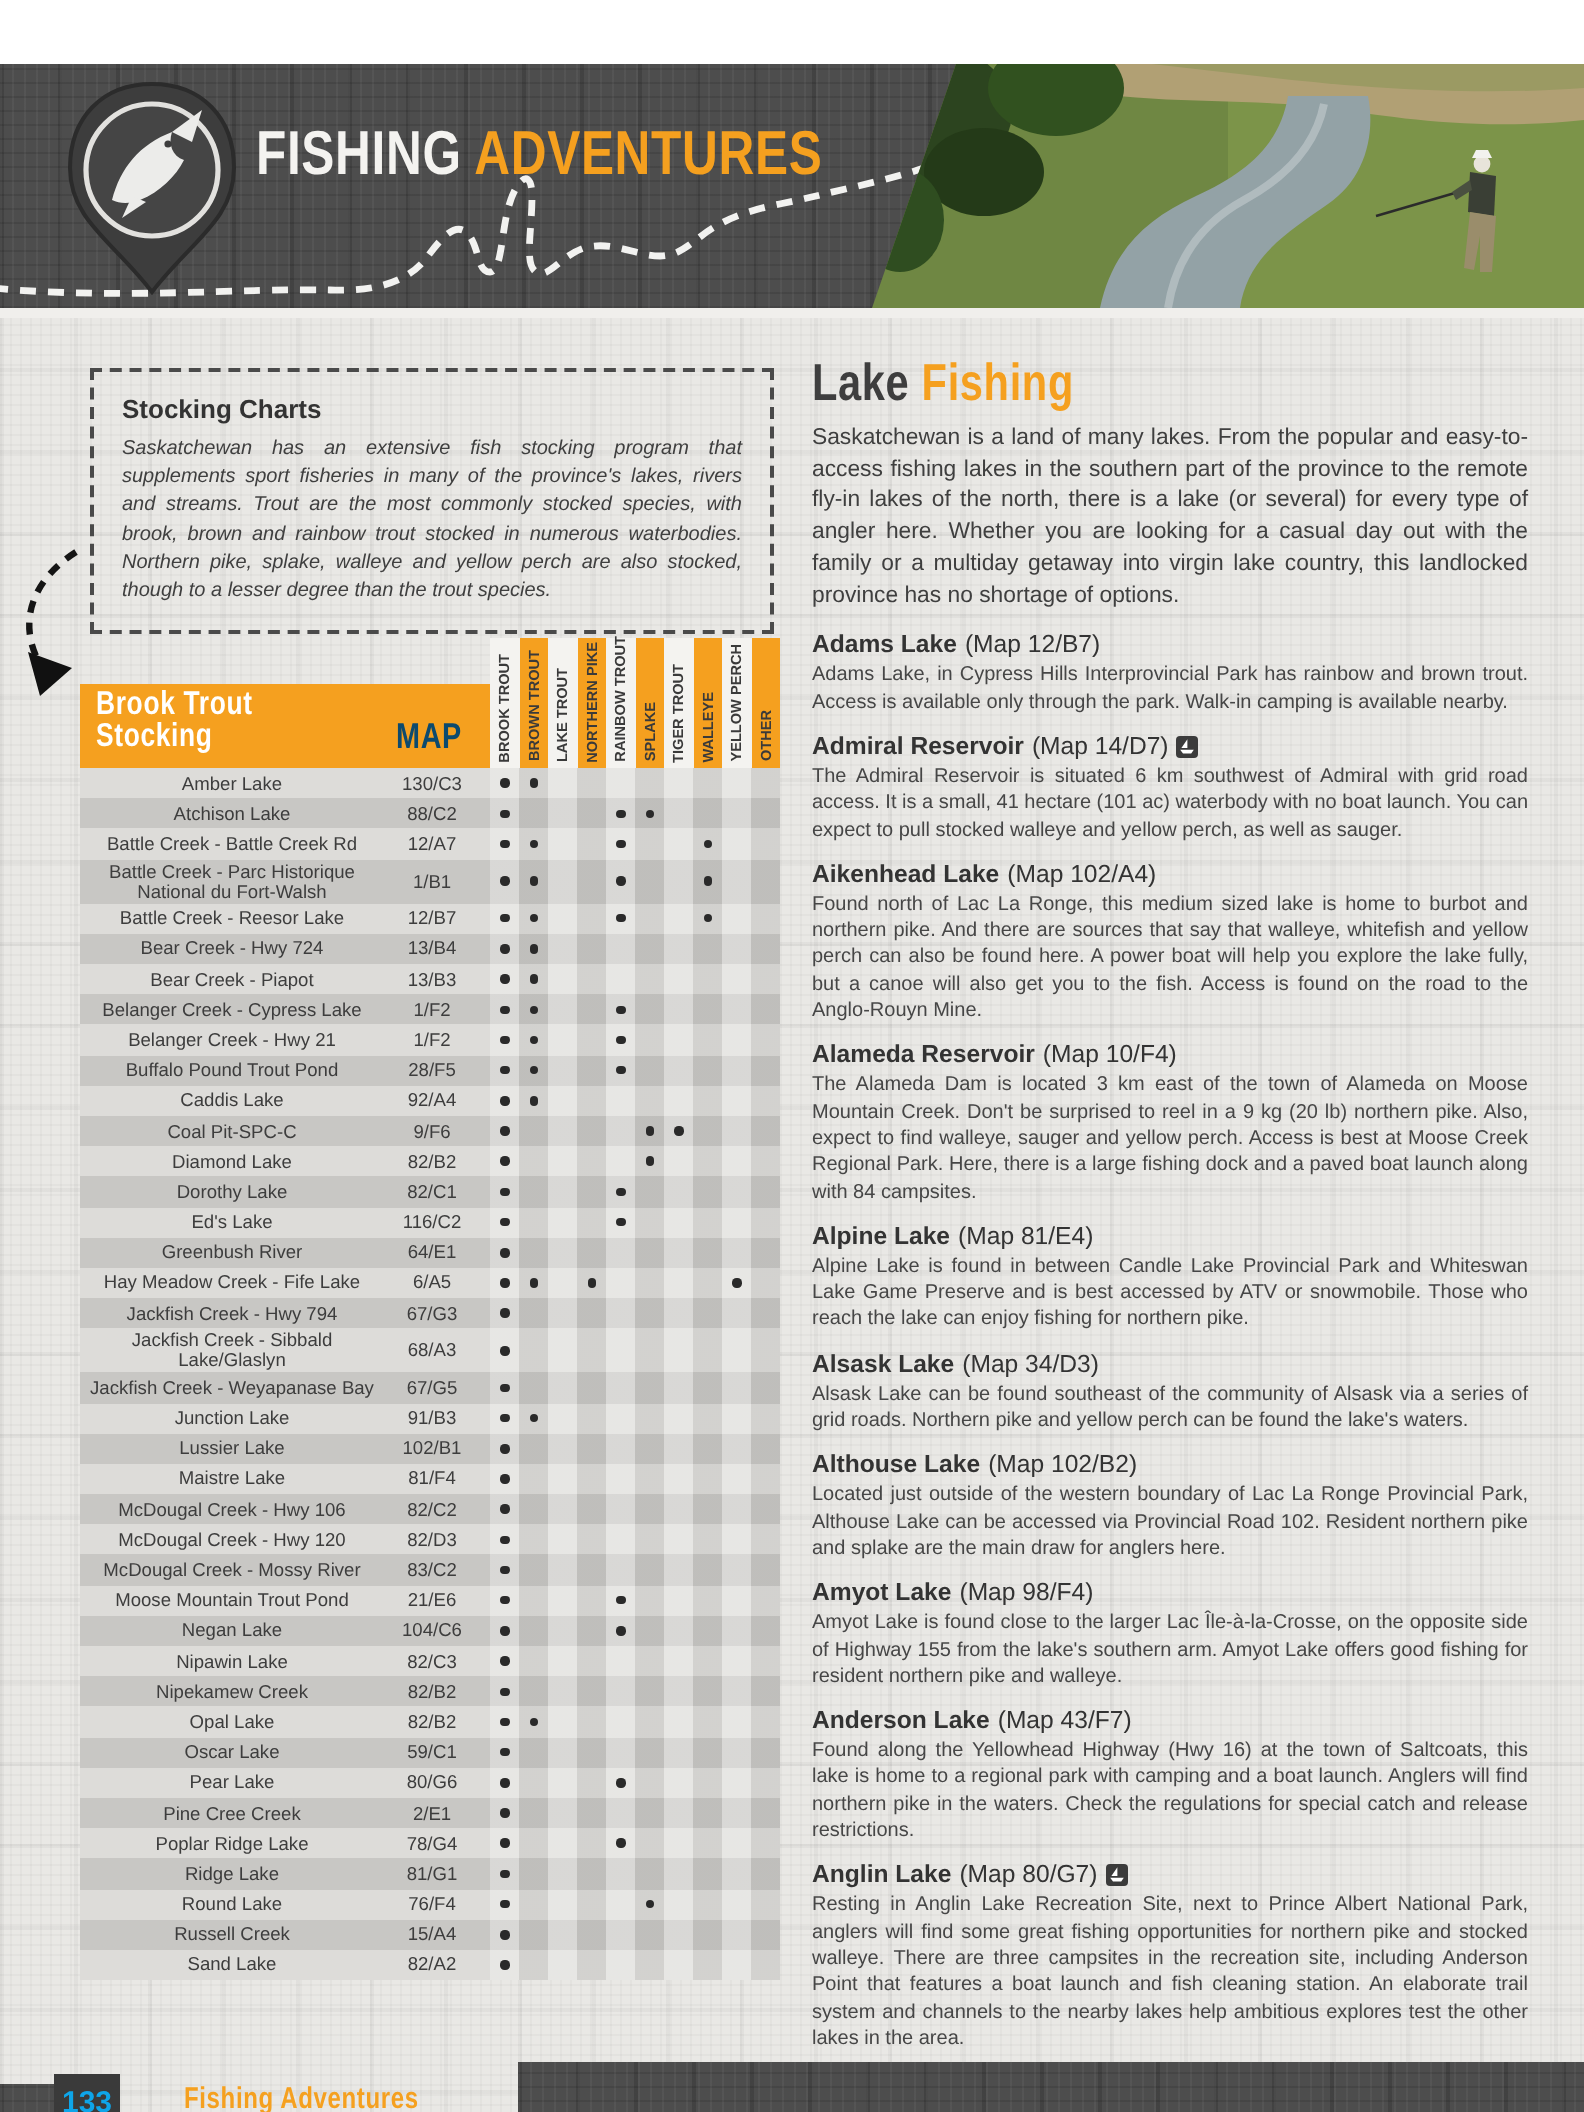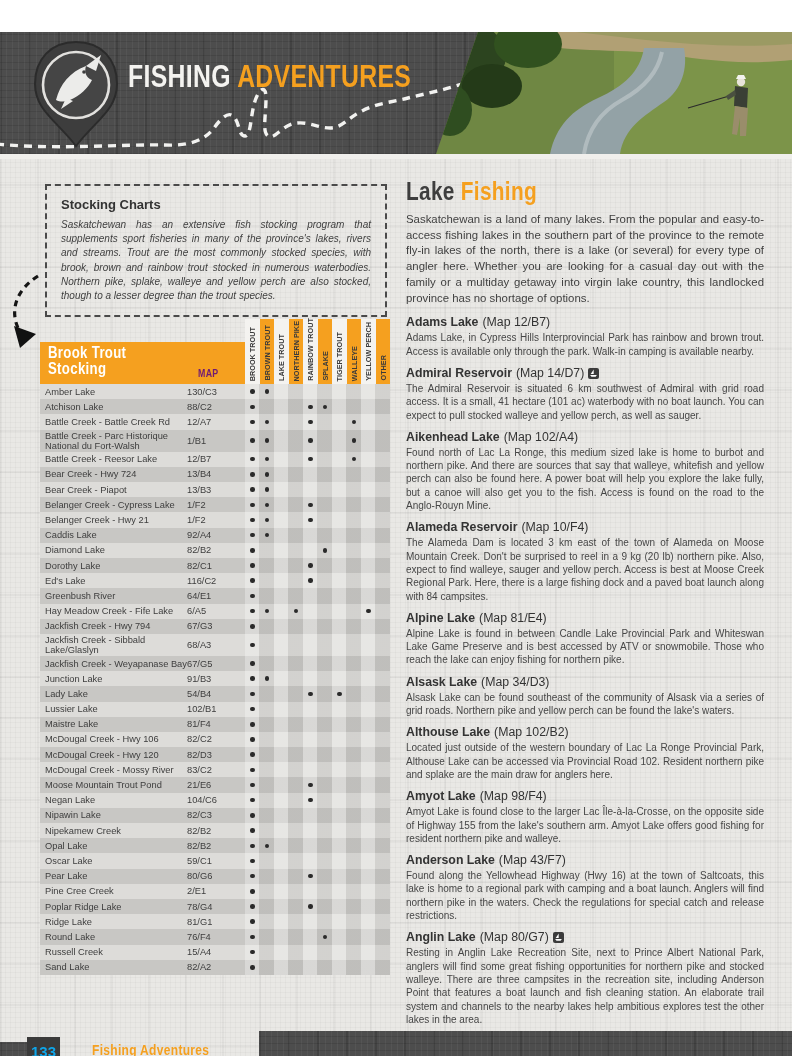--- a/index.html
+++ b/index.html
@@ -32,28 +32,28 @@
     border:2px dashed #4a4a4a;padding:11px 14px 12px 14px;}
   .stock-box h3{margin:0 0 6px 0;font-size:13px;color:#333;}
   .stock-box p{margin:0;font-style:italic;font-size:10px;line-height:1.42;color:#3f3f3f;text-align:justify;}
   .margin-arrow{position:absolute;left:6px;top:242px;width:44px;height:80px;}
 
   
   .stock-table{position:absolute;left:40px;top:287px;width:350px;}
   .thead{position:absolute;left:0;top:23px;width:350px;height:42px;background:#F5A01F;z-index:1;}
   .thead .ttl{position:absolute;left:8px;top:2px;color:#fff;font-weight:bold;font-size:16.5px;line-height:.98;}
   .thead .ttl .cond{display:block;}
-  .thead .maph{position:absolute;left:158px;bottom:5px;color:#701a75;font-weight:bold;font-size:11px;}
+  .thead .maph{position:absolute;left:158px;bottom:5px;color:#0c4a6e;font-weight:bold;font-size:18px;}
   .strips{position:absolute;left:205px;top:0;width:145px;height:65px;display:flex;z-index:2;}
   .strip{width:14.5px;position:relative;}
   .strip.white{background:#f4f3f0;}
   .strip.orange{background:#F5A01F;}
   .strip span{position:absolute;bottom:3px;left:50%;transform:translateX(-50%) rotate(180deg);
     writing-mode:vertical-rl;white-space:nowrap;font-weight:bold;font-size:7.3px;color:#3a3a3a;}
-  .rows{position:absolute;left:0;top:65px;width:350px;}
+  .rows{position:absolute;left:0;top:65px;width:350px;text-align:center;}
   .row{display:flex;align-items:center;box-sizing:border-box;min-height:15.2px;padding:1px 0;
     font-size:9.3px;color:#3d3d3d;background-repeat:no-repeat;
     background-image:repeating-linear-gradient(90deg, rgba(255,255,255,.30) 0 14.5px, rgba(90,90,90,.08) 14.5px 29px);
     background-position:205px 0;background-size:145px 100%;}
   .row:nth-child(odd){background-color:#dddcd9;}
   .row:nth-child(even){background-color:#c8c7c4;}
   .row .nm{width:142px;padding-left:5px;line-height:1.08;}
   .row .mp{width:58px;}
   .row .cells{width:145px;display:flex;align-self:stretch;}
   .cell{width:14.5px;display:flex;align-items:center;justify-content:center;}
@@ -365,40 +365,84 @@
               <div class="dot"></div>
             </div>
             <div class="cell"></div>
             <div class="cell"></div>
             <div class="cell"></div>
             <div class="cell"></div>
             <div class="cell"></div>
           </div>
         </div>
         <div class="row">
+          <div class="nm">Buffalo Pound Trout Pond</div>
+          <div class="mp">28/F5</div>
+          <div class="cells">
+            <div class="cell">
+              <div class="dot"></div>
+            </div>
+            <div class="cell">
+              <div class="dot"></div>
+            </div>
+            <div class="cell"></div>
+            <div class="cell"></div>
+            <div class="cell">
+              <div class="dot"></div>
+            </div>
+            <div class="cell"></div>
+            <div class="cell"></div>
+            <div class="cell"></div>
+            <div class="cell"></div>
+            <div class="cell"></div>
+          </div>
+        </div>
+        <div class="row">
           <div class="nm">Caddis Lake</div>
           <div class="mp">92/A4</div>
           <div class="cells">
             <div class="cell">
               <div class="dot"></div>
             </div>
             <div class="cell">
               <div class="dot"></div>
             </div>
             <div class="cell"></div>
             <div class="cell"></div>
             <div class="cell"></div>
             <div class="cell"></div>
             <div class="cell"></div>
             <div class="cell"></div>
             <div class="cell"></div>
             <div class="cell"></div>
           </div>
         </div>
         <div class="row">
+          <div class="nm">Coal Pit-SPC-C</div>
+          <div class="mp">9/F6</div>
+          <div class="cells">
+            <div class="cell">
+              <div class="dot"></div>
+            </div>
+            <div class="cell"></div>
+            <div class="cell"></div>
+            <div class="cell"></div>
+            <div class="cell"></div>
+            <div class="cell">
+              <div class="dot"></div>
+            </div>
+            <div class="cell">
+              <div class="dot"></div>
+            </div>
+            <div class="cell"></div>
+            <div class="cell"></div>
+            <div class="cell"></div>
+          </div>
+        </div>
+        <div class="row">
           <div class="nm">Diamond Lake</div>
           <div class="mp">82/B2</div>
           <div class="cells">
             <div class="cell">
               <div class="dot"></div>
             </div>
             <div class="cell"></div>
             <div class="cell"></div>
             <div class="cell"></div>
             <div class="cell"></div>
@@ -555,42 +599,20 @@
               <div class="dot"></div>
             </div>
             <div class="cell">
               <div class="dot"></div>
             </div>
             <div class="cell"></div>
             <div class="cell"></div>
             <div class="cell"></div>
             <div class="cell"></div>
             <div class="cell"></div>
-            <div class="cell"></div>
-            <div class="cell"></div>
-            <div class="cell"></div>
-          </div>
-        </div>
-        <div class="row">
-          <div class="nm">Lady Lake</div>
-          <div class="mp">54/B4</div>
-          <div class="cells">
-            <div class="cell">
-              <div class="dot"></div>
-            </div>
-            <div class="cell"></div>
-            <div class="cell"></div>
-            <div class="cell"></div>
-            <div class="cell">
-              <div class="dot"></div>
-            </div>
-            <div class="cell"></div>
-            <div class="cell">
-              <div class="dot"></div>
-            </div>
             <div class="cell"></div>
             <div class="cell"></div>
             <div class="cell"></div>
           </div>
         </div>
         <div class="row">
           <div class="nm">Lussier Lake</div>
           <div class="mp">102/B1</div>
           <div class="cells">
             <div class="cell">

